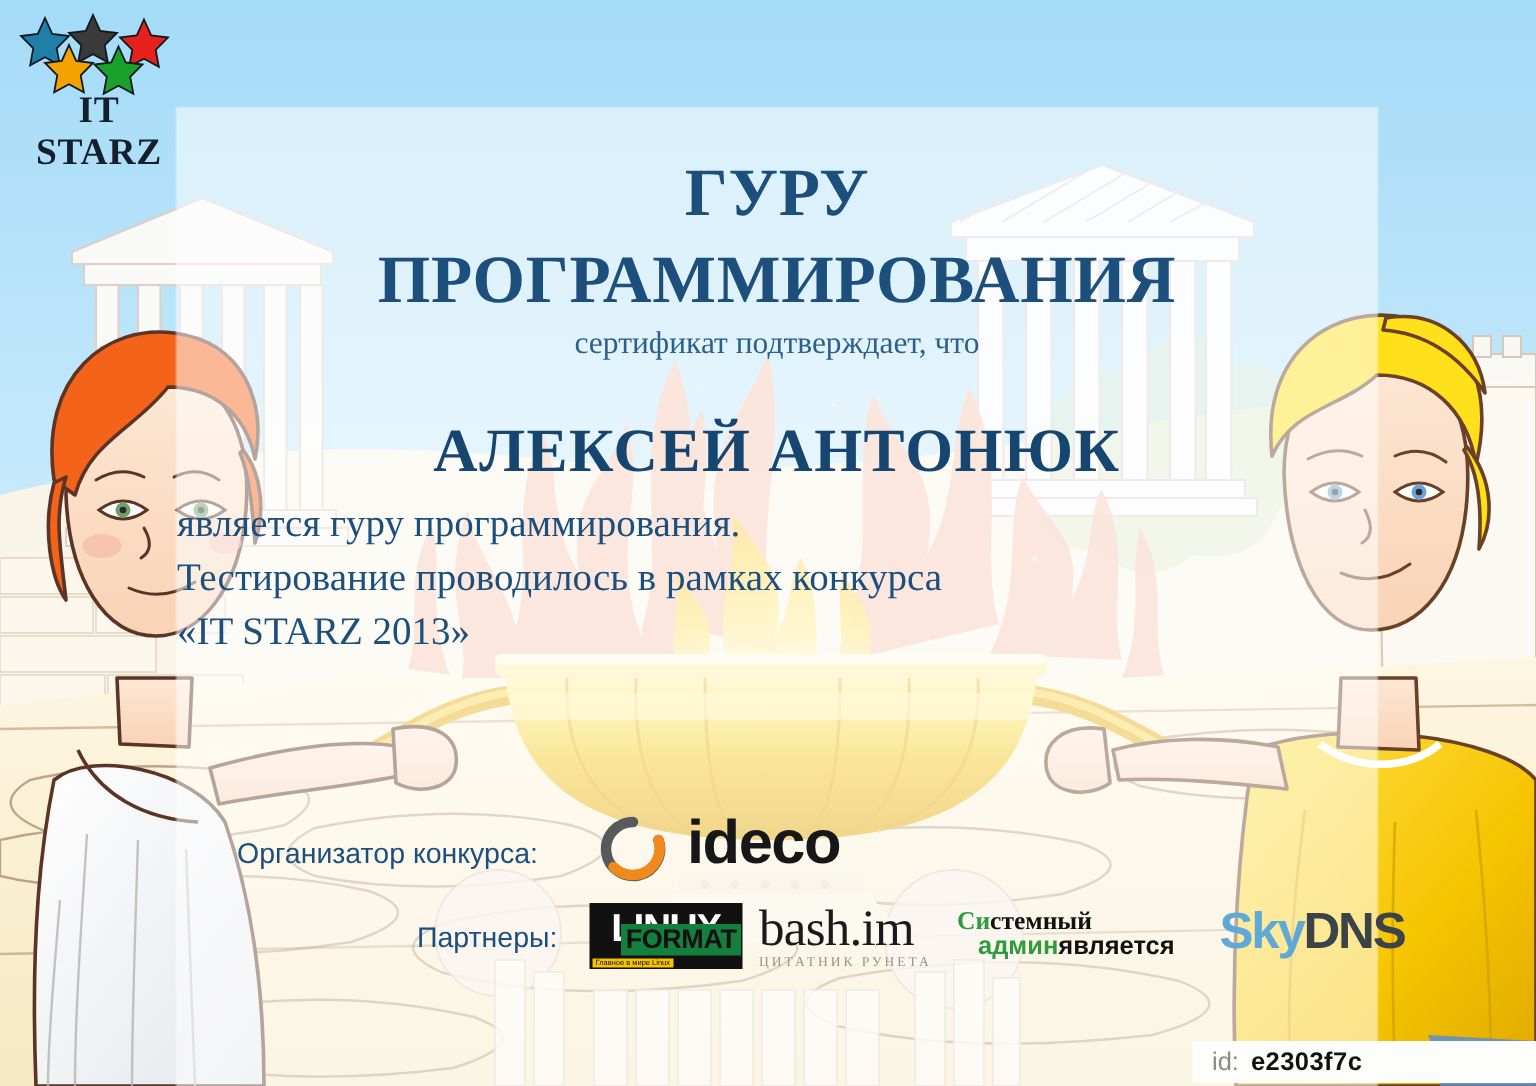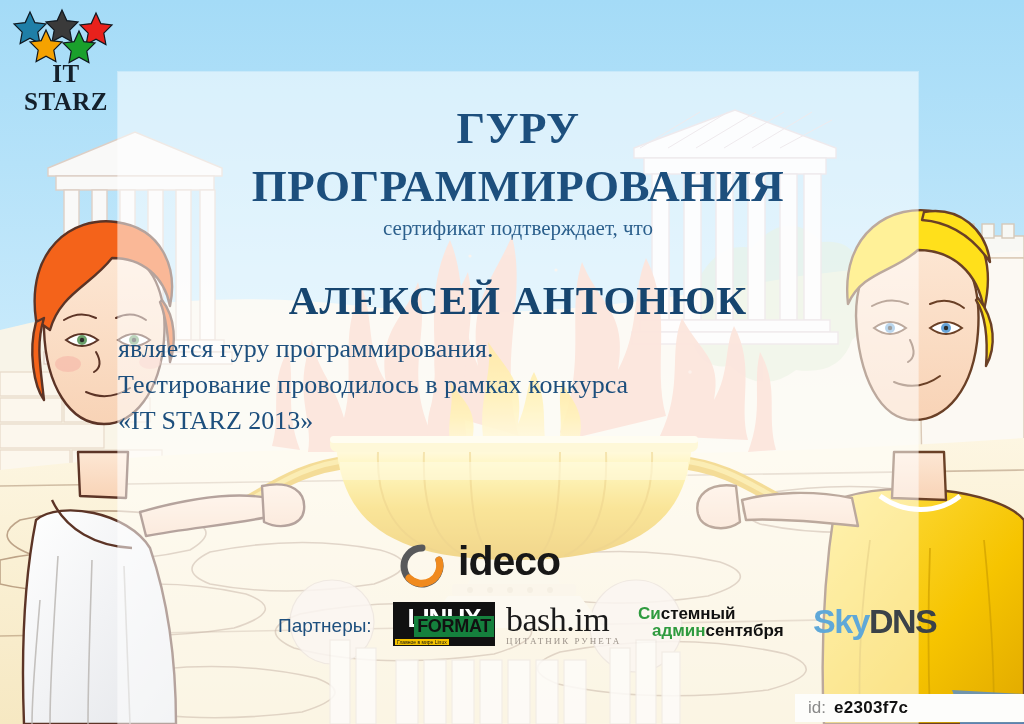--- a/index.html
+++ b/index.html
@@ -96,21 +96,21 @@
   #bash .bm{
     font-family:"Liberation Serif",serif;font-size:34px;color:#1a1a1a;
     letter-spacing:-.5px;line-height:36px;
   }
   #bash .bs{
     font-family:"Liberation Serif",serif;font-size:9px;color:#9a9188;
     letter-spacing:2px;margin-top:-2px;
   }
   
   #sysadm{left:245px;width:165px;line-height:17px;padding-top:3px;}
-  #sysadm .l1{font-family:Liberation Sans, sans-serif;font-weight:bold;font-size:17px;}
+  #sysadm .l1{font-family:Liberation Serif, serif;font-weight:bold;font-size:17px;}
   #sysadm .l2{font-family:"Liberation Sans",sans-serif;font-weight:bold;font-size:17px;padding-left:14px;}
   .g{color:#2f9b3f;}
   .k{color:#111;}
   
   #skydns{left:420px;}
   #skydns .sd{
     font-family:"Liberation Sans",sans-serif;font-weight:bold;font-size:34px;
     letter-spacing:-1.5px;line-height:38px;
   }
   .sky{color:#5fa8d8;}
@@ -472,20 +472,21 @@
   <div id="content">
 
     <div class="ttl" id="t1">ГУРУ</div>
     <div class="ttl" id="t2">ПРОГРАММИРОВАНИЯ</div>
     <div id="sub">сертификат подтверждает, что</div>
     <div id="name">АЛЕКСЕЙ АНТОНЮК</div>
     <div class="body-l" id="b1">является гуру программирования.</div>
     <div class="body-l" id="b2">Тестирование проводилось в рамках конкурса</div>
     <div class="body-l" id="b3">«IT STARZ 2013»</div>
 
+    <div class="rowlabel" id="org-label">Организатор конкурса:</div>
     <div id="ideco">
       <svg class="mark" width="48" height="44" viewBox="0 0 48 44">
         <path d="M24 4 a18 18 0 1 0 17 12" fill="none" stroke="#58595b" stroke-width="7" stroke-linecap="round"></path>
         <path d="M41 16 a18 18 0 0 1 -30 18" fill="none" stroke="#f08a1e" stroke-width="7" stroke-linecap="round"></path>
       </svg>
       <div class="wm">ideco</div>
     </div>
 
     <div class="rowlabel" id="prt-label">Партнеры:</div>
     <div id="partners">
@@ -496,21 +497,21 @@
         <div class="tag">Главное в мире Linux</div>
       </div>
 
       <div class="plogo" id="bash">
         <div class="bm">bash.im</div>
         <div class="bs">ЦИТАТНИК РУНЕТА</div>
       </div>
 
       <div class="plogo" id="sysadm">
         <div class="l1"><span class="g">Си</span><span class="k">стемный</span></div>
-        <div class="l2"><span class="g">админ</span><span class="k">сентября</span></div>
+        <div class="l2"><span class="g">админ</span><span class="k">является</span></div>
       </div>
 
       <div class="plogo" id="skydns">
         <div class="sd"><span class="sky">Sky</span><span class="dns">DNS</span></div>
       </div>
 
     </div>
 
   </div>
 

